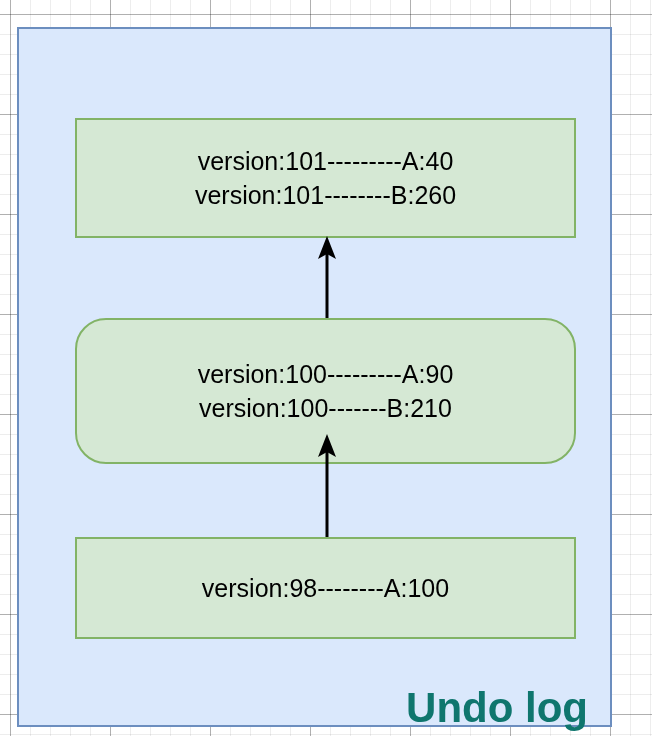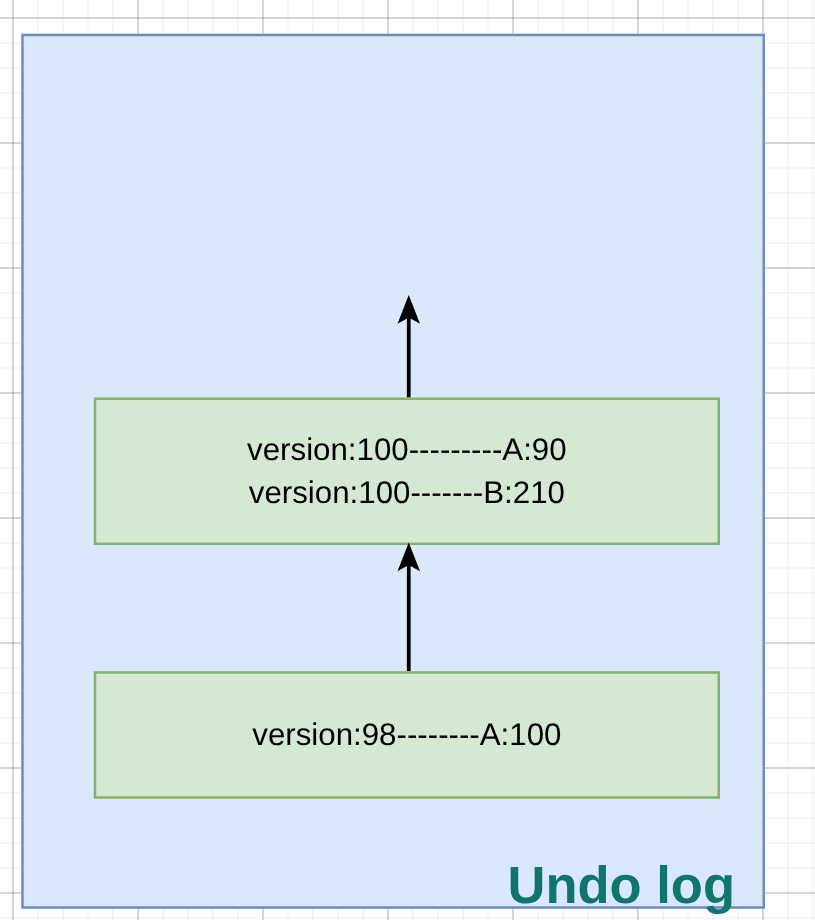--- a/index.html
+++ b/index.html
@@ -50,21 +50,21 @@
     box-sizing: border-box;
     background-color: #d5e8d4;
     border: 2px solid #82b366;
     display: flex;
     flex-direction: column;
     align-items: center;
     justify-content: center;
   }
 
   #box-1 { top: 89px;  height: 120px; }
-  #box-2 { top: 289px; height: 118px; }
+  #box-2 { top: 289px; height: 146px; border-radius: 31px; }
   #box-3 { top: 508px; height: 102px; }
 
   .version-line {
     color: #000000;
     font-family: "Liberation Sans", sans-serif;
     font-size: 25px;
     line-height: 34px;
     white-space: pre;
     letter-spacing: 0px;
   }
@@ -93,20 +93,24 @@
     white-space: pre;
   }
 </style>
 </head>
 <body>
 
 <div id="canvas">
 
   <div class="undo-container">
 
+    <div class="version-box" id="box-1">
+      <div class="version-line">version:101---------A:40</div>
+      <div class="version-line">version:101--------B:260</div>
+    </div>
 
     <div class="arrow" id="arrow-1">
       <svg viewBox="0 0 44 86" preserveAspectRatio="none" aria-hidden="true">
         <line x1="22" y1="86" x2="22" y2="16" stroke="#000000" stroke-width="3"></line>
         <polygon points="22,1 13,24 22,19 31,24" fill="#000000"></polygon>
       </svg>
     </div>
 
     <div class="version-box" id="box-2">
       <div class="version-line">version:100---------A:90</div>

